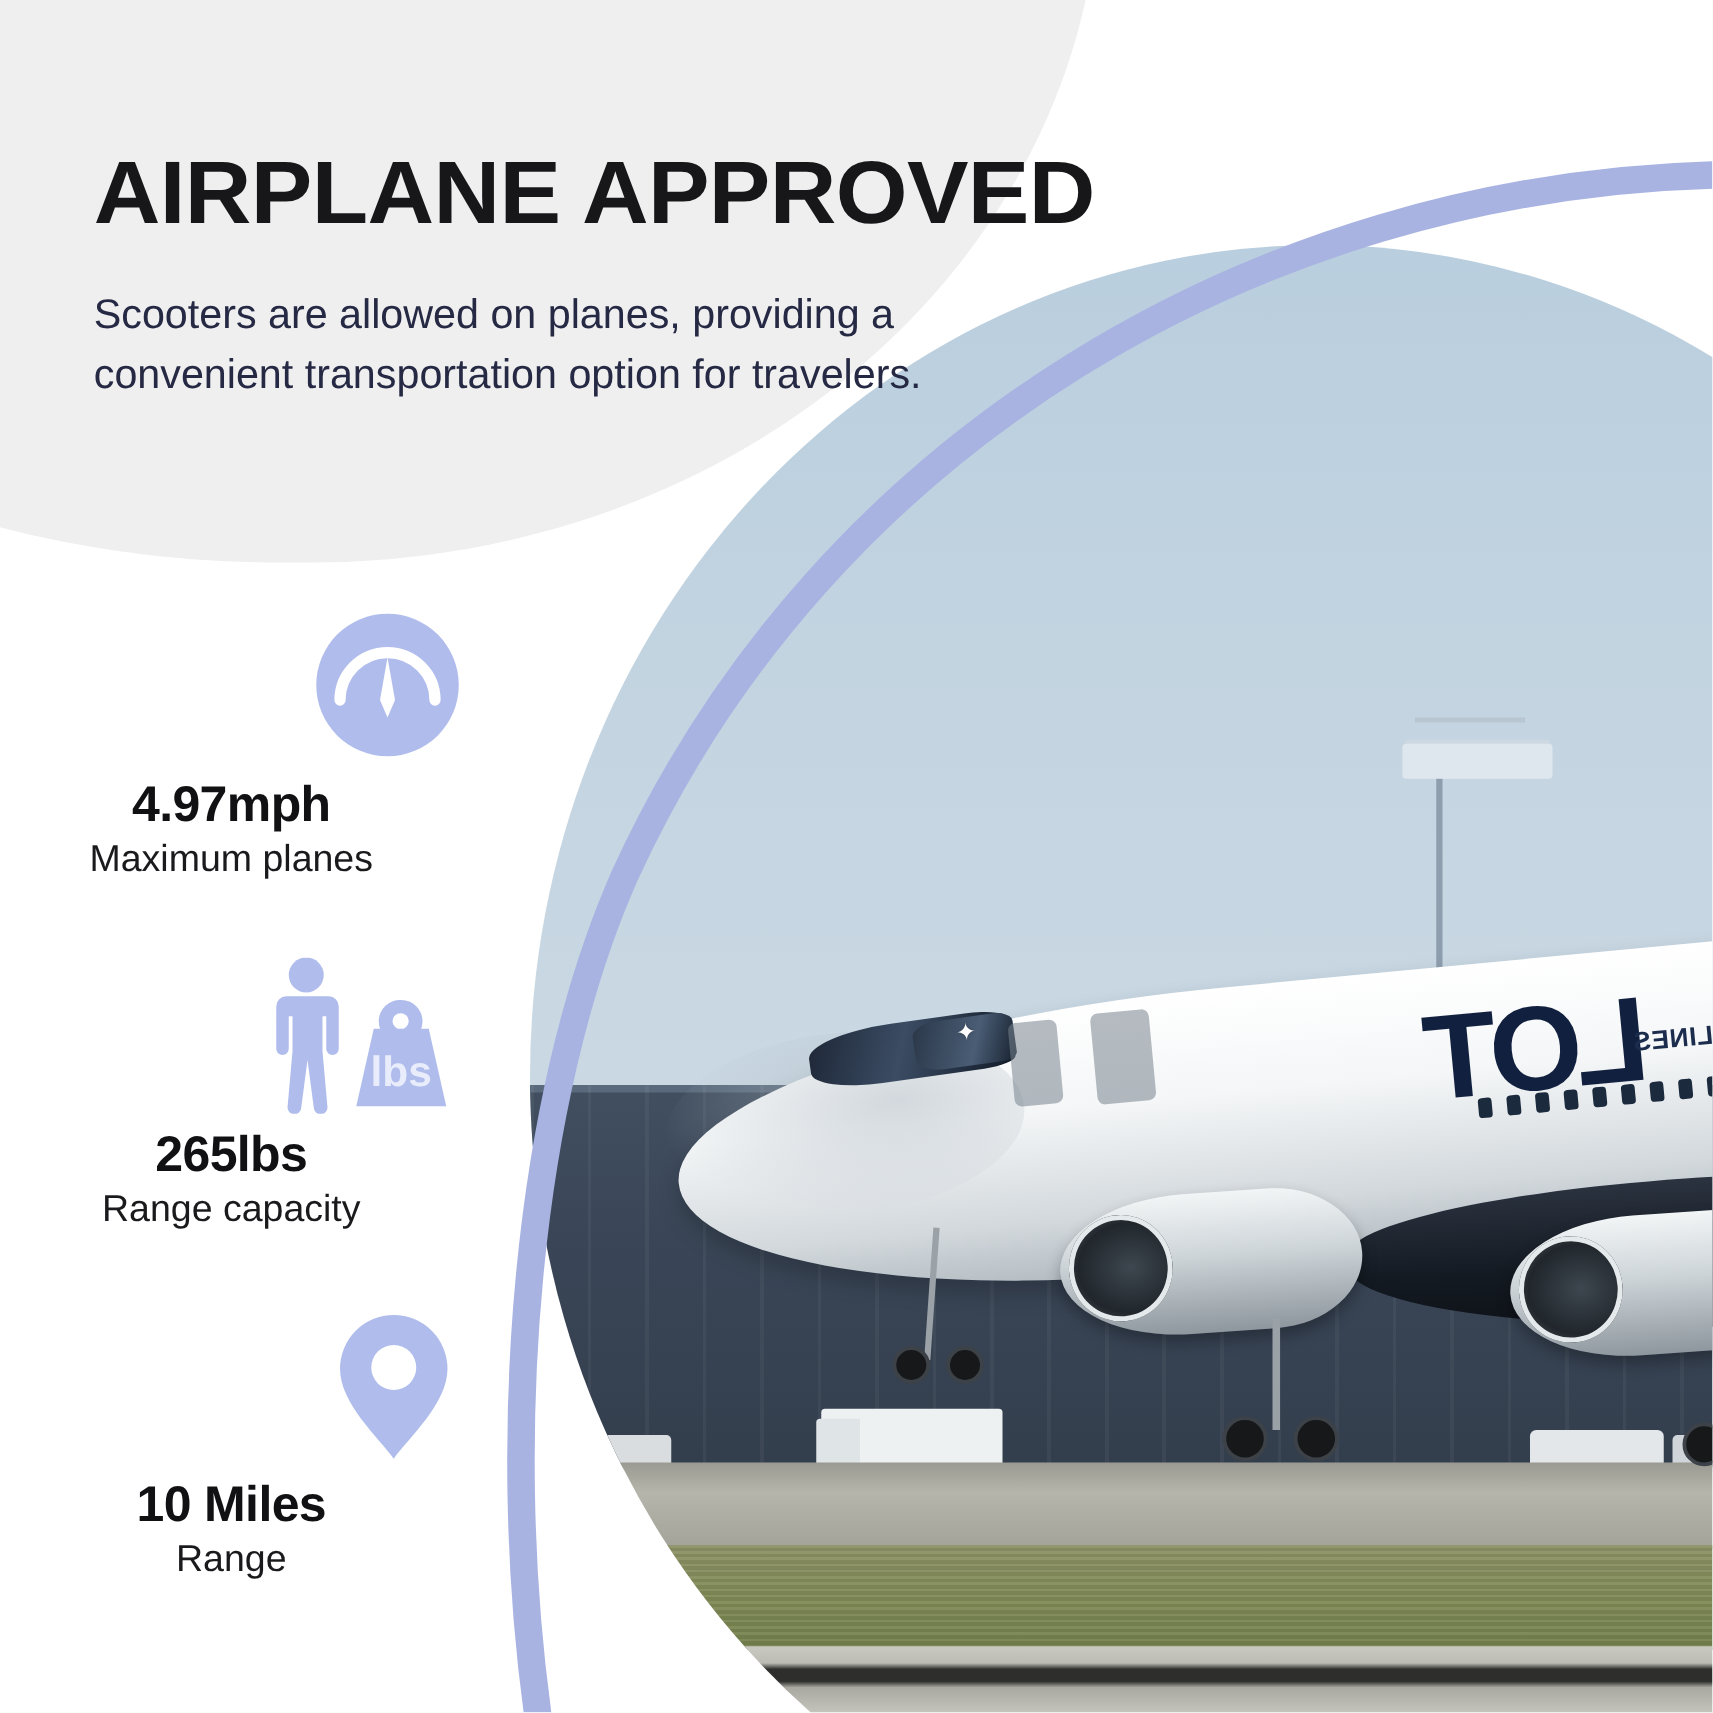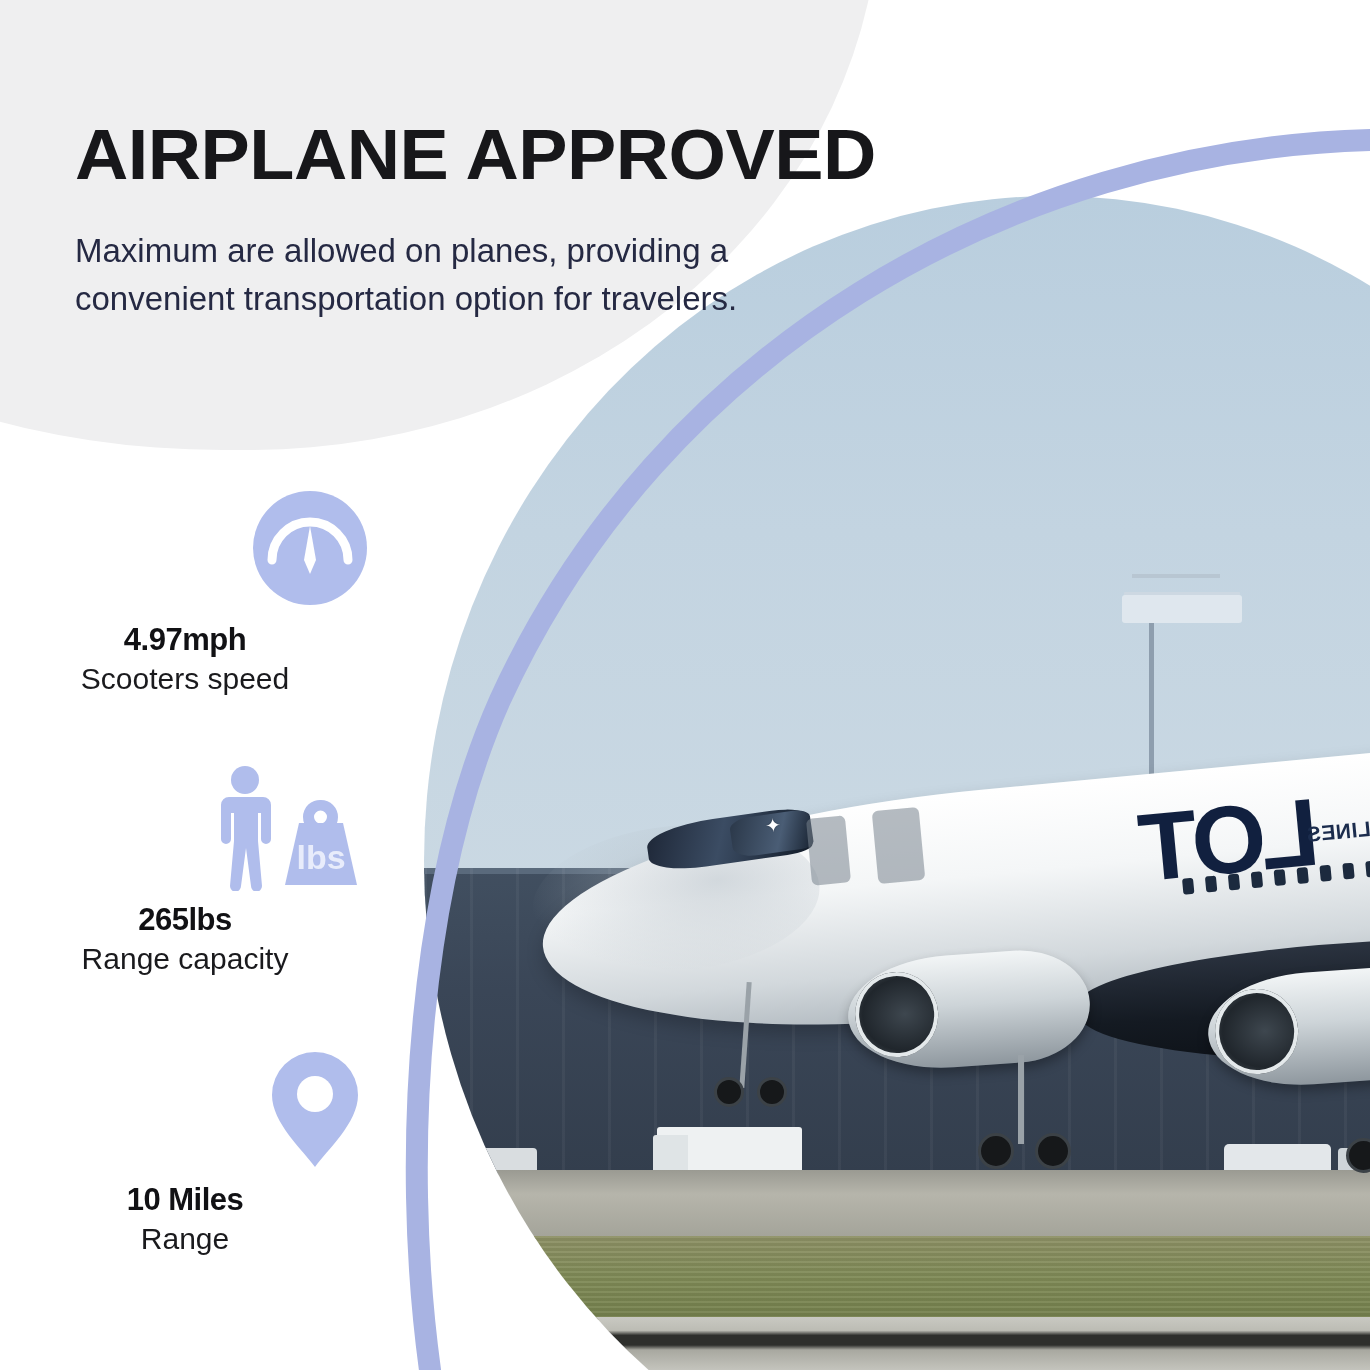--- a/index.html
+++ b/index.html
@@ -324,21 +324,21 @@
   .stat-3 { left: 0px; top: 1038px; }
   .stat-icon {
     height: 140px;
     display: flex;
     align-items: center;
     justify-content: flex-end;
   }
   .stat-value {
     font-family: "Liberation Sans", sans-serif;
     font-weight: bold;
-    font-size: 31px;
+    font-size: 40px;
     color: #111114;
     margin-top: 4px;
     letter-spacing: -0.5px;
   }
   .stat-label {
     font-family: "Liberation Sans", sans-serif;
     font-weight: 400;
     font-size: 30px;
     color: #1a1a1d;
     margin-top: 4px;
@@ -416,34 +416,34 @@
 
       </div>
     </div>
   </div>
 
   <svg class="arc-svg" viewBox="0 0 1370 1370">
     <path d="M 1370 140 C 1010 150, 660 350, 500 700 C 420 880, 400 1150, 430 1370" fill="none" stroke="#a8b3e2" stroke-width="22" stroke-linecap="round"></path>
   </svg>
 
   <div class="headline">AIRPLANE APPROVED</div>
-  <div class="subhead">Maximum are allowed on planes, providing a convenient transportation option for travelers.</div>
+  <div class="subhead">Scooters are allowed on planes, providing a convenient transportation option for travelers.</div>
 
   <div class="stats">
 
     <div class="stat stat-1">
       <div class="stat-icon">
         <svg width="120" height="120" viewBox="0 0 120 120">
           <circle cx="60" cy="60" r="57" fill="#b0bdec"></circle>
           <path d="M 22 72 A 38 38 0 0 1 98 72" fill="none" stroke="#ffffff" stroke-width="9" stroke-linecap="round"></path>
           <path d="M 60 38 L 66 72 L 60 86 L 54 72 Z" fill="#ffffff"></path>
         </svg>
       </div>
       <div class="stat-value">4.97mph</div>
-      <div class="stat-label">Scooters speed</div>
+      <div class="stat-label">Maximum planes</div>
     </div>
 
     <div class="stat stat-2">
       <div class="stat-icon">
         <svg width="170" height="125" viewBox="0 0 170 125">
 
           <circle cx="45" cy="14" r="14" fill="#b0bdec"></circle>
           <path d="M 27 31 h 36 a 8 8 0 0 1 8 8 v 34 a 5 5 0 0 1 -10 0 v -26
                    h -3 v 28 l 4 45 a 5.5 5.5 0 0 1 -11 0 l -5 -38 l -5 38
                    a 5.5 5.5 0 0 1 -11 0 l 4 -45 v -28 h -3 v 26

